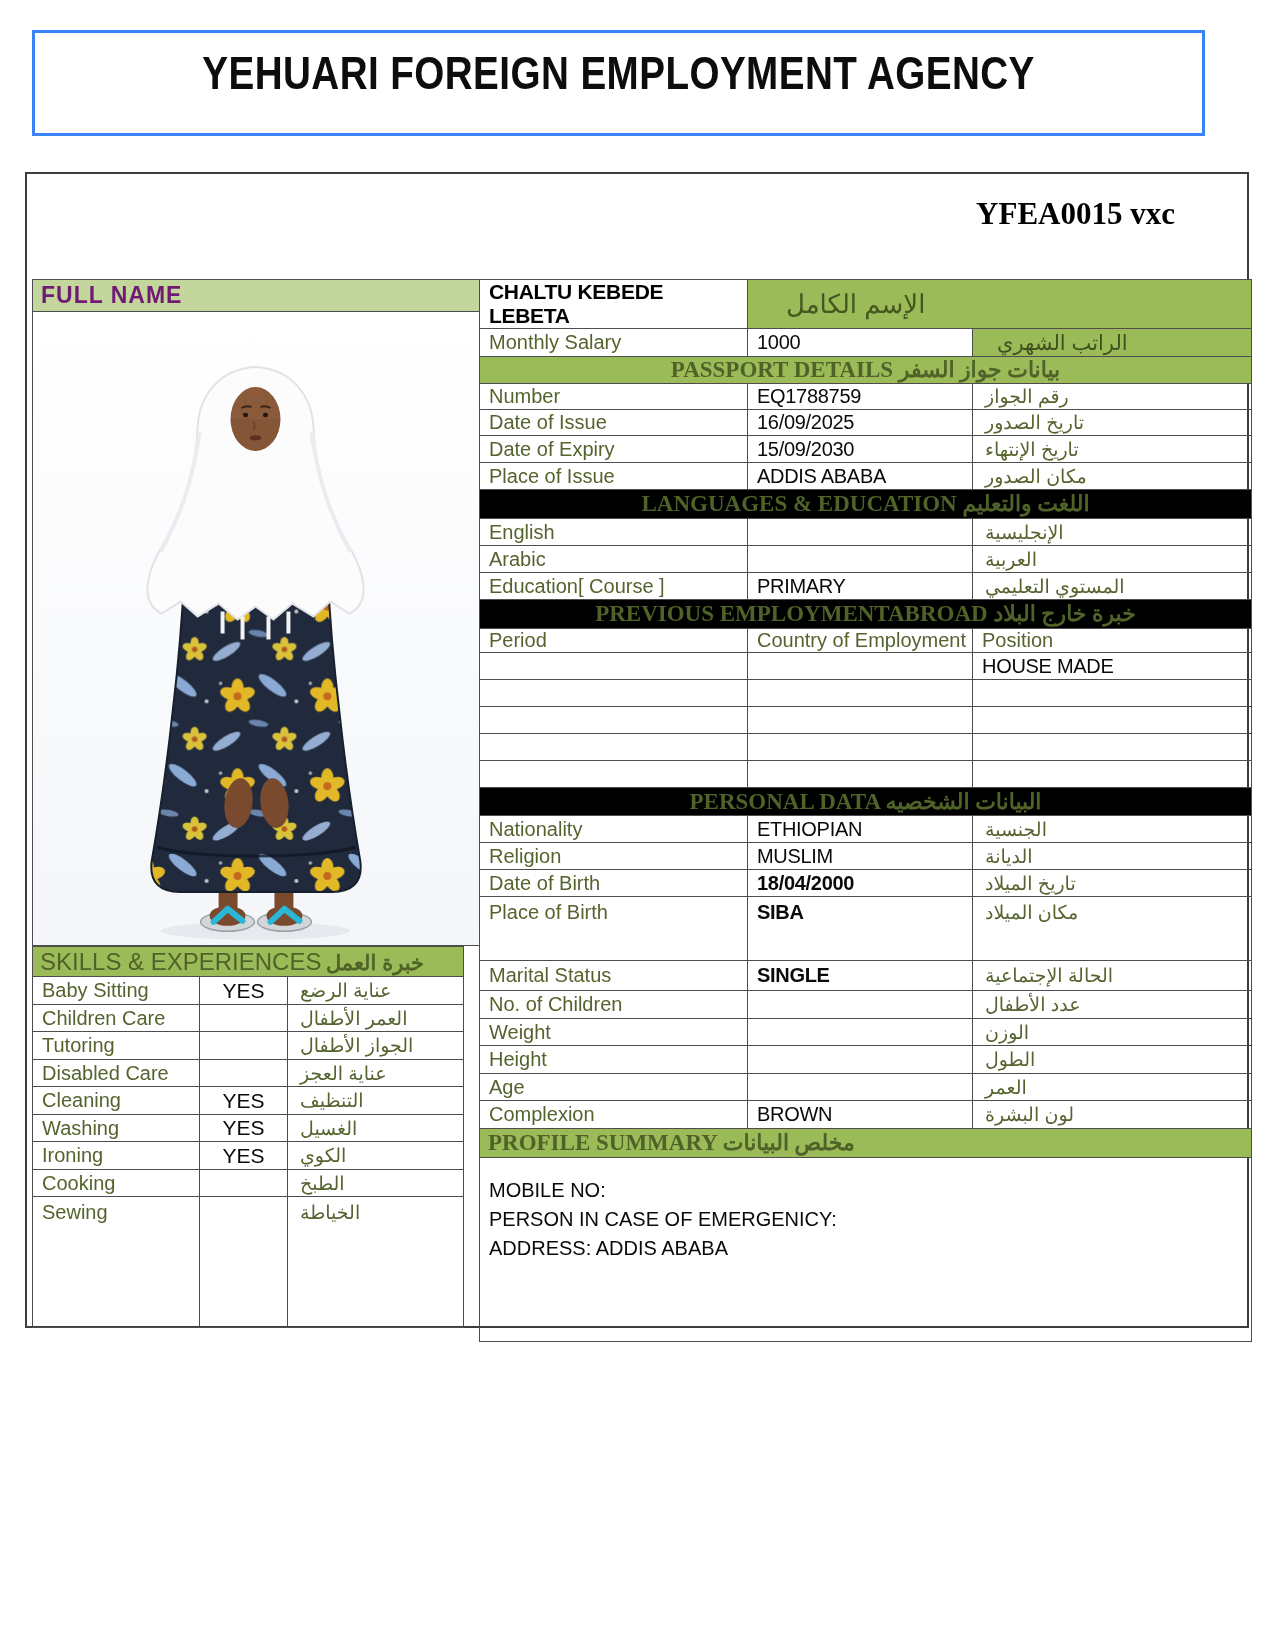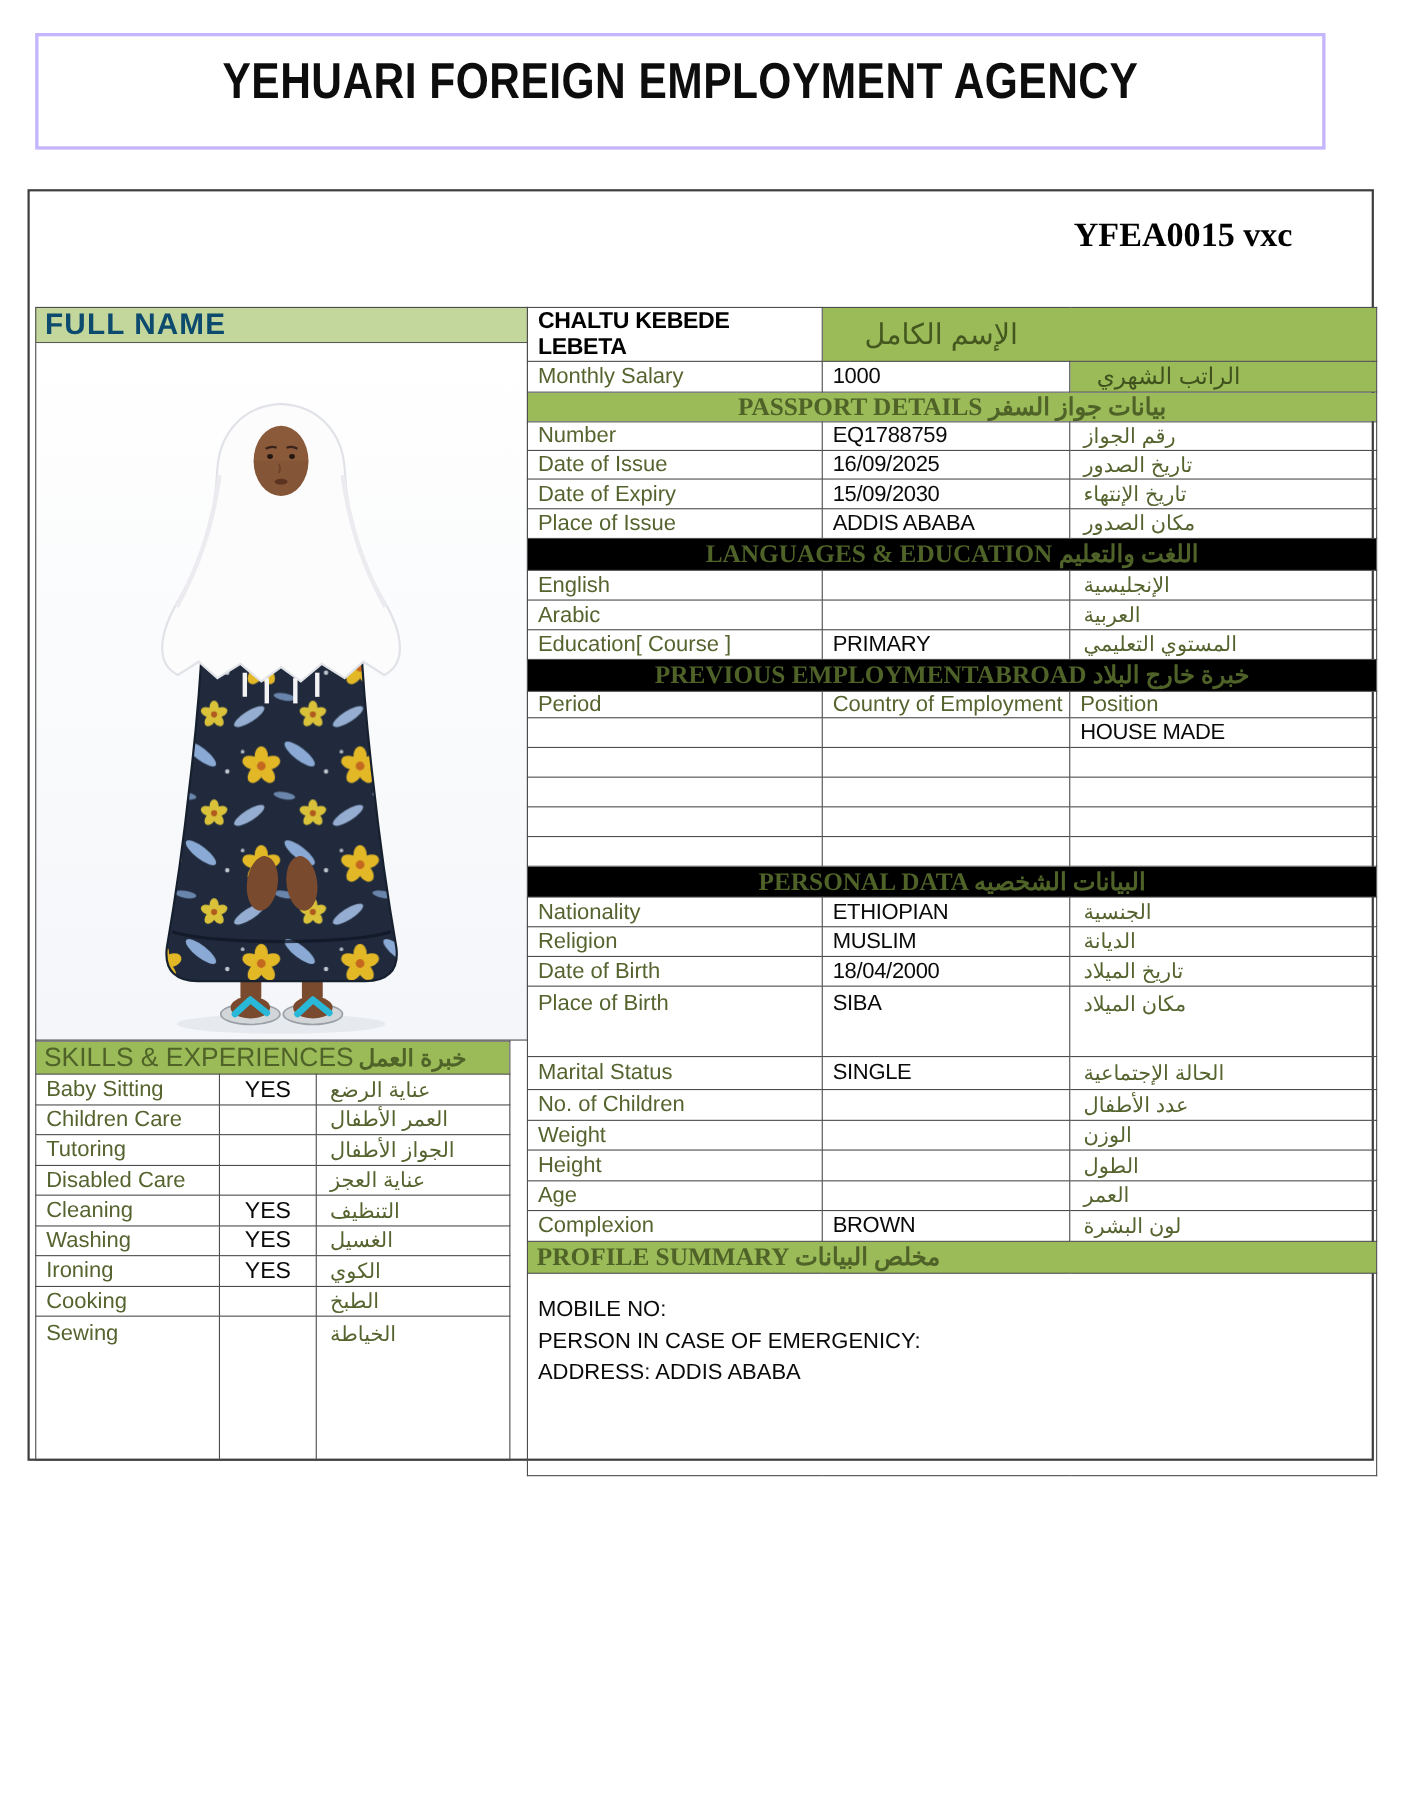--- a/index.html
+++ b/index.html
@@ -4,56 +4,56 @@
 <style>
   * { margin:0; padding:0; box-sizing:border-box; }
   html,body { background:#ffffff; }
   .page {
     position:relative; width:1275px; height:1650px; background:#ffffff;
     font-family:"Liberation Sans", sans-serif; color:#000; overflow:hidden;
   }
   
   .title-box {
     position:absolute; left:32px; top:30px; width:1173px; height:106px;
-    border:3px solid #c4b5fd; display:flex; align-items:center; justify-content:center;
+    border:3px solid #3b82f6; display:flex; align-items:center; justify-content:center;
   }
   .title-text {
     font-weight:bold; font-size:46px; color:#0d0d0d; white-space:nowrap;
     transform:scaleX(0.84) translateY(-10px); letter-spacing:0.5px;
   }
   
   .main-box {
     position:absolute; left:25px; top:172px; width:1224px; height:1156px;
     border:2px solid #3d3d3d; background:#fff;
   }
   .ref-code {
     position:absolute; top:22px; right:72px;
     font-family:"Liberation Serif", serif; font-weight:bold; font-size:31px; color:#000;
   }
   
   table { border-collapse:collapse; table-layout:fixed; }
   td { border:1px solid #4d4d4d; overflow:hidden; }
   .lbl { color:#55632e; font-size:20px; padding-left:9px; }
   .val { color:#0a0a0a; font-size:20px; padding-left:9px; letter-spacing:-0.3px; }
-  .val.b { font-weight:normal; }
+  .val.b { font-weight:bold; }
   .ar  { color:#55632e; font-size:19px; padding-left:12px;margin-left:45px; }
   .band-dark  { background:#9bbb59; }
   .band-light { background:#000000; }
   .section-hdr {
     text-align:center; font-family:"Liberation Serif", serif; font-weight:bold;
     font-size:23px; color:#4f6228;
   }
   .section-hdr .hdr-ar { font-size:22px; }
   .top-align { vertical-align:top; padding-top:4px; }
   
   .left-col { position:absolute; left:5px; top:105px; width:448px; }
   .fullname-hdr {
     height:33px; border:1px solid #4d4d4d; background:#c3d69b;
     display:flex; align-items:center; padding-left:8px;
-    color:#0c4a6e; font-weight:bold; font-size:27px; letter-spacing:1px;
+    color:#701a75; font-weight:bold; font-size:23px; letter-spacing:1px;
   }
   .photo-cell {
     height:634px; border:1px solid #4d4d4d; border-top:none;
     background:linear-gradient(#ffffff 0%, #f4f6f9 100%);
   }
   .photo-cell svg { display:block; width:100%; height:100%; }
   .skills-table { width:431px; }
   .skills-hdr-cell { padding-left:7px; }
   .skills-hdr-en { font-size:24px; color:#4f6228; }
   .skills-hdr-ar { font-size:21px; color:#4f6228; font-weight:bold; }

